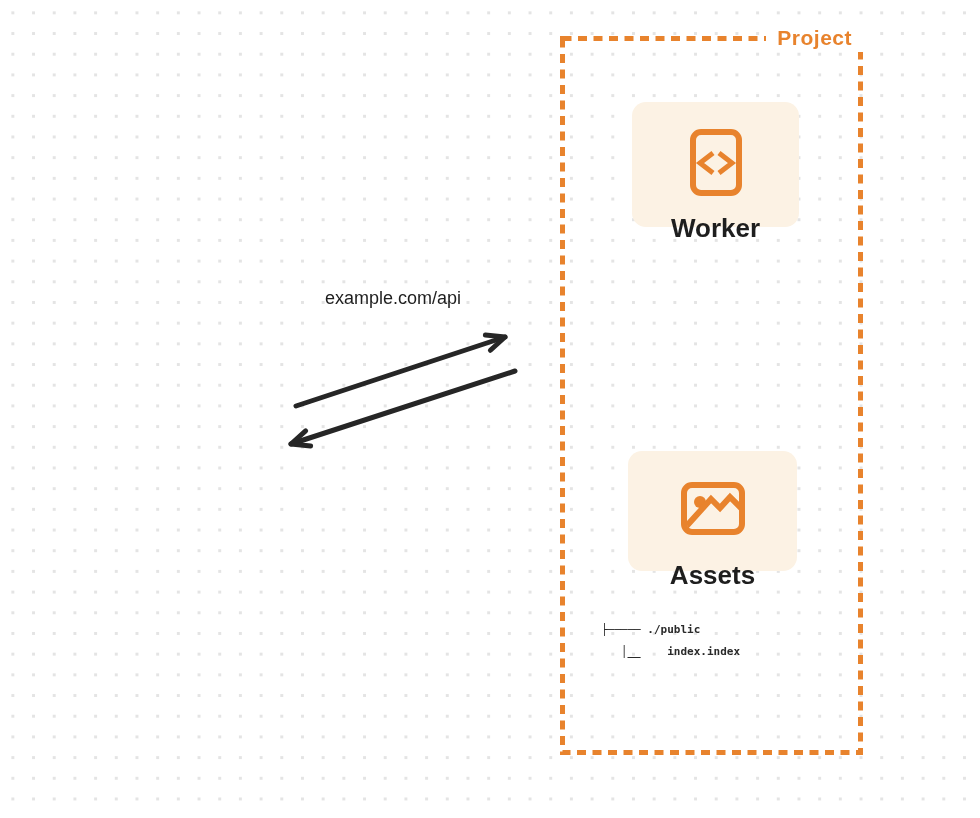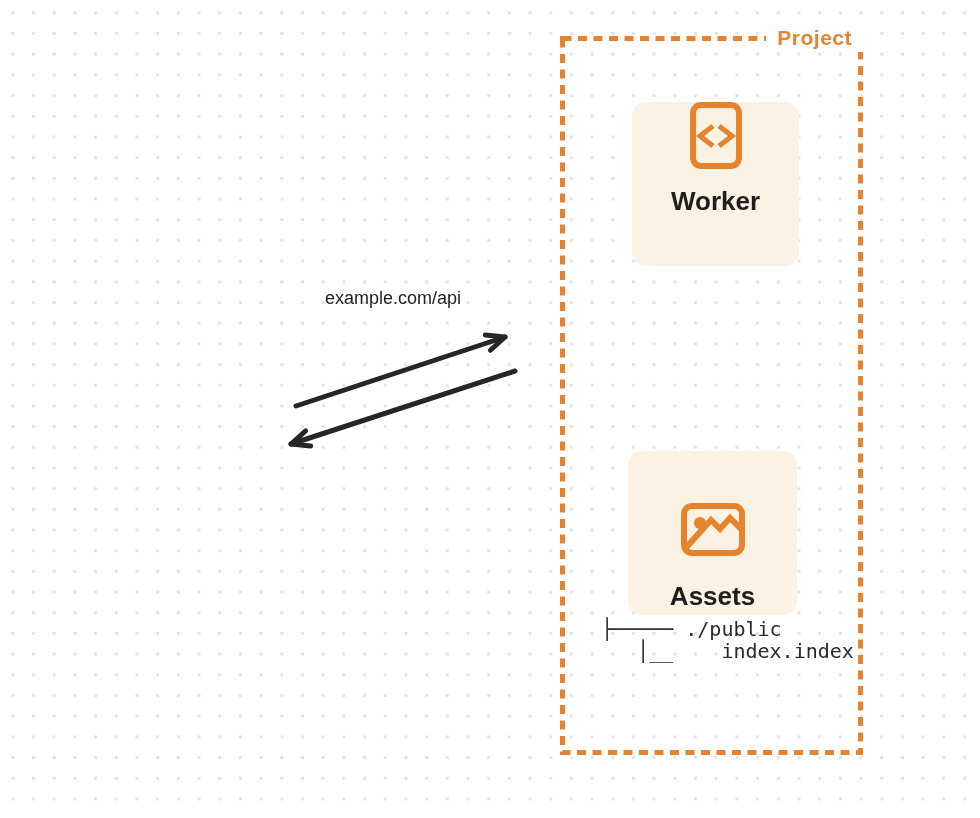--- a/index.html
+++ b/index.html
@@ -90,38 +90,39 @@
   .card{
     position:absolute;
     background:var(--card-bg);
     border-radius:14px;
     display:flex;
     flex-direction:column;
     align-items:center;
     z-index:2;
   }
   .card.worker{
-    left:632px;top:102px;width:167px;height:164px;
+    left:632px;top:102px;width:167px;height:125px;
+    padding-top:27px;
   }
   .card.assets{
-    left:628px;top:451px;width:169px;height:164px;
-    padding-top:52px;
+    left:628px;top:451px;width:169px;height:120px;
+    padding-top:31px;
   }
   .card .icon-wrap{display:block;line-height:0;}
   .card.worker .card-label{margin-top:17px;}
   .card.assets .card-label{margin-top:25px;}
   .icon-stroke{stroke:var(--accent);}
   .icon-fill{fill:var(--accent);}
   .file-tree{
     position:absolute;
     left:601px;top:619px;
     z-index:2;
     font-family:"DejaVu Sans Mono", monospace;
-    font-size:20px;
-    font-weight:400;
+    font-size:11px;
+    font-weight:700;
     line-height:21.7px;
     color:var(--tree-text);
   }
   .tree-line{white-space:pre;}
 </style>
 </head>
 <body>
 
 <div class="canvas">
 

